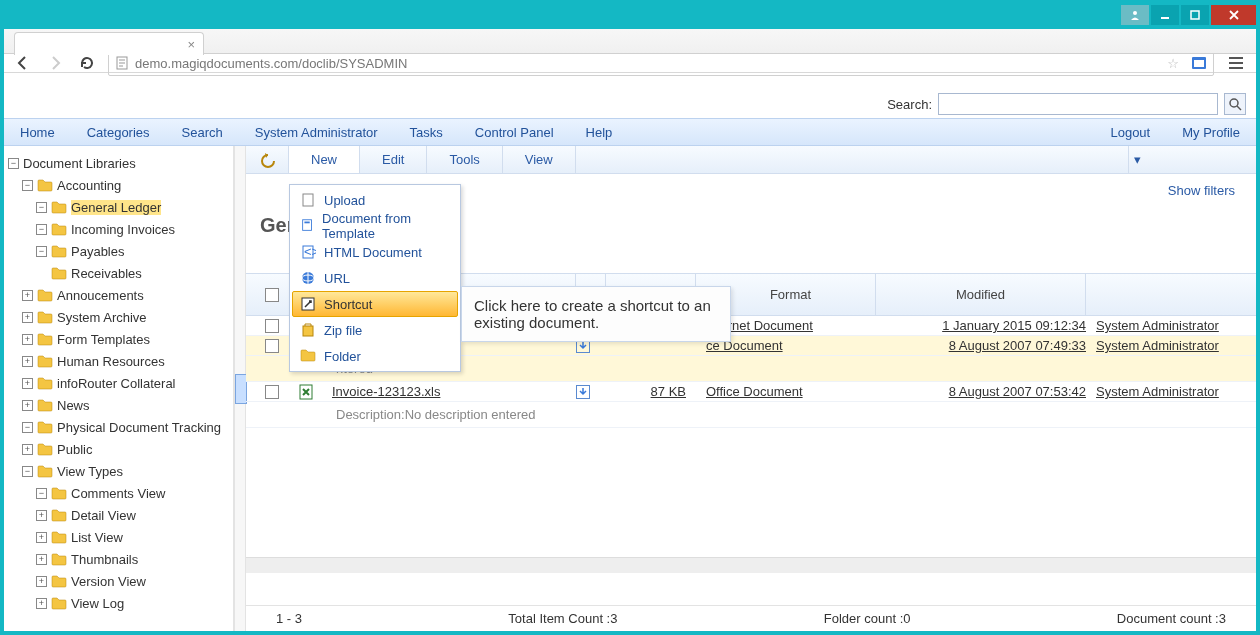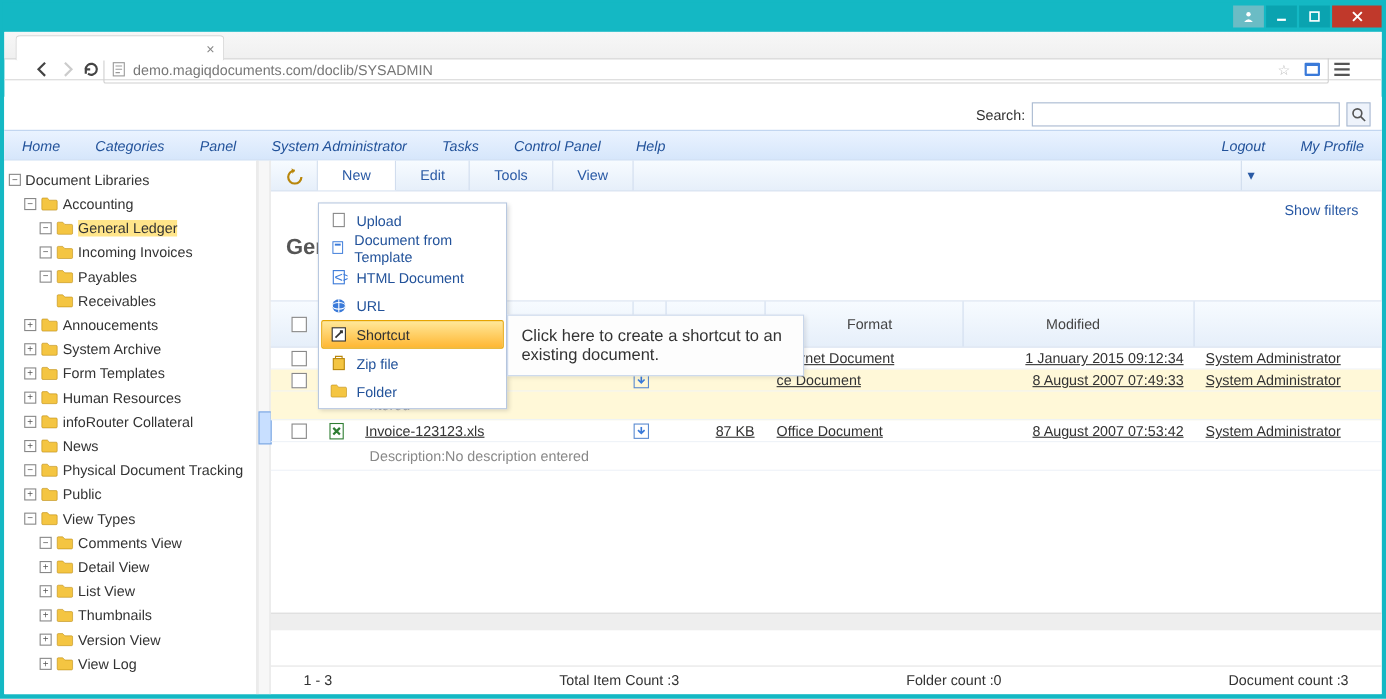--- a/index.html
+++ b/index.html
@@ -10,36 +10,36 @@
   .titlebar { height: 25px; background: #14b8c4; display: flex; justify-content: flex-end; align-items: center; gap: 2px; padding-right: 2px; }
   .titlebar .btn { width: 28px; height: 20px; display: flex; align-items: center; justify-content: center; background: #0aa3b0; color: #fff; }
   .titlebar .btn.user { background: #6bbcc5; }
   .titlebar .btn.close { background: #c0392b; width: 45px; }
   .titlebar .btn svg { width: 10px; height: 10px; }
 
   .browser { position: absolute; top: 27px; left: 2px; right: 2px; bottom: 2px; background: #fff; }
   .tabstrip { height: 25px; position: relative; background: linear-gradient(#f7f7f7,#f0f0f0); border-bottom: 1px solid #d0d0d0; }
   .tab { position: absolute; left: 10px; top: 3px; width: 190px; height: 23px; background: #fff; border: 1px solid #d0d0d0; border-bottom: none; border-radius: 4px 4px 0 0; display: flex; align-items: center; padding: 0 8px; }
   .tab .x { margin-left: auto; color: #888; }
-  .navbar { height: 19px; display: flex; align-items: center; padding: 0 24px; border-bottom: 1px solid #d8d8d8; }
+  .navbar { height: 19px; display: flex; align-items: center; gap: 10px; padding: 0 8px; border-bottom: 1px solid #d8d8d8; }
   .navbtn { width: 22px; height: 22px; display: flex; align-items: center; justify-content: center; color: #555; }
   .navbtn.disabled { color: #bbb; }
   .urlbox { flex: 1; height: 26px; border: 1px solid #d0d0d0; border-radius: 2px; display: flex; align-items: center; padding: 0 6px; gap: 6px; color: #777; }
   .urlbox .pageicon { width: 14px; height: 14px; }
   .urlbox .star { margin-left: auto; color: #bbb; }
   .hamburger { width: 24px; height: 24px; display: flex; align-items: center; justify-content: center; color: #555; }
 
   .app { position: absolute; top: 59px; left: 0; right: 0; bottom: 0; display: flex; flex-direction: column; background: #fff; }
   .searchbar { height: 30px; display: flex; align-items: center; justify-content: flex-end; gap: 6px; padding: 2px 10px 0 0; background: #fff; }
   .searchbar label { color: #333; font-size: 13px; }
   .searchbar input { width: 280px; height: 22px; border: 1px solid #a8b8d0; padding: 0 4px; }
   .searchbar .go { width: 22px; height: 22px; border: 1px solid #a8b8d0; background: #eef3fb; display: flex; align-items: center; justify-content: center; }
 
   .menubar { height: 28px; background: linear-gradient(#eaf3ff,#d6e6fb); border-top: 1px solid #bcd2ef; border-bottom: 1px solid #bcd2ef; display: flex; align-items: stretch; }
-  .menubar .mitem { padding: 0 16px; display: flex; align-items: center; color: #22529a; cursor: pointer; font-style: italic; }
+  .menubar .mitem { padding: 0 16px; display: flex; align-items: center; color: #22529a; cursor: pointer; }
   .menubar .mitem.active { background: #fff; border-left: 1px solid #bcd2ef; border-right: 1px solid #bcd2ef; color: #333; }
   .menubar .spacer { flex: 1; }
 
   .workspace { flex: 1; display: flex; min-height: 0; }
   .sidebar { width: 230px; background: #fff; border-right: 1px solid #e3e3e3; overflow: hidden; position: relative; }
   .treeview { padding: 6px 4px; font-size: 13px; color: #333; }
   .tree-row { display: flex; align-items: center; height: 22px; white-space: nowrap; }
   .tree-row .toggle { width: 11px; height: 11px; border: 1px solid #888; margin-right: 4px; font-size: 9px; line-height: 9px; text-align: center; color: #555; background: #fff; }
   .tree-row .toggle.blank { border: none; }
   .tree-row .ficon { width: 16px; height: 14px; margin-right: 4px; }
@@ -65,21 +65,21 @@
   .grid-header .col { display: flex; align-items: center; justify-content: center; border-right: 1px solid #d1ddee; }
   .grid-row { display: flex; height: 20px; border-bottom: 1px solid #eef2f8; align-items: center; color: #333; text-decoration: underline; }
   .grid-row.selected { background: #fff8d8; }
   .grid-desc { display: flex; height: 26px; align-items: center; padding-left: 90px; color: #888; border-bottom: 1px solid #eef2f8; }
   .col-cb { width: 52px; justify-content: center; }
   .col-ic { width: 28px; }
   .col-name { width: 250px; justify-content: flex-start; padding-left: 6px; }
   .col-ic2 { width: 30px; }
   .col-size { width: 90px; justify-content: flex-end; padding-right: 10px; }
   .col-format { width: 180px; justify-content: flex-start; padding-left: 10px; }
-  .col-mod { width: 210px; justify-content: flex-end; padding-right: 10px; }
+  .col-mod { width: 210px; justify-content: flex-end; }
   .col-owner { flex: 1; justify-content: flex-start; padding-left: 10px; }
   .grid-header .col-name { border-bottom: 2px solid #f5a623; }
   .grid-row .col { display: flex; align-items: center; }
   .footer { height: 26px; border-top: 1px solid #e3e3e3; display: flex; align-items: center; color: #333; padding: 0 30px; justify-content: space-between; }
   .hscroll { height: 16px; background: #eee; border-top: 1px solid #ddd; }
 
   
   .dropdown { position: absolute; left: 289px; top: 184px; width: 172px; background: #fff; border: 1px solid #b8c8e0; box-shadow: 2px 2px 4px rgba(0,0,0,0.15); z-index: 50; padding: 2px; }
   .dropdown .dd-row { height: 26px; display: flex; align-items: center; gap: 8px; padding: 0 8px; color: #22529a; cursor: pointer; }
   .dropdown .dd-row .dd-ic { width: 16px; height: 16px; }
@@ -169,21 +169,21 @@
             <svg width="14" height="14" viewBox="0 0 14 14">
               <circle cx="6" cy="6" r="4" fill="none" stroke="#555" stroke-width="1.5"></circle>
               <path d="M9 9 L13 13" stroke="#555" stroke-width="1.5"></path>
             </svg>
           </div>
       </div>
 
       <div class="menubar">
         <div class="mitem">Home</div>
         <div class="mitem">Categories</div>
-        <div class="mitem">Panel</div>
+        <div class="mitem">Search</div>
         <div class="mitem">System Administrator</div>
         <div class="mitem">Tasks</div>
         <div class="mitem">Control Panel</div>
         <div class="mitem">Help</div>
         <div class="spacer"></div>
         <div class="mitem">Logout</div>
         <div class="mitem">My Profile</div>
       </div>
 
       <div class="workspace">

